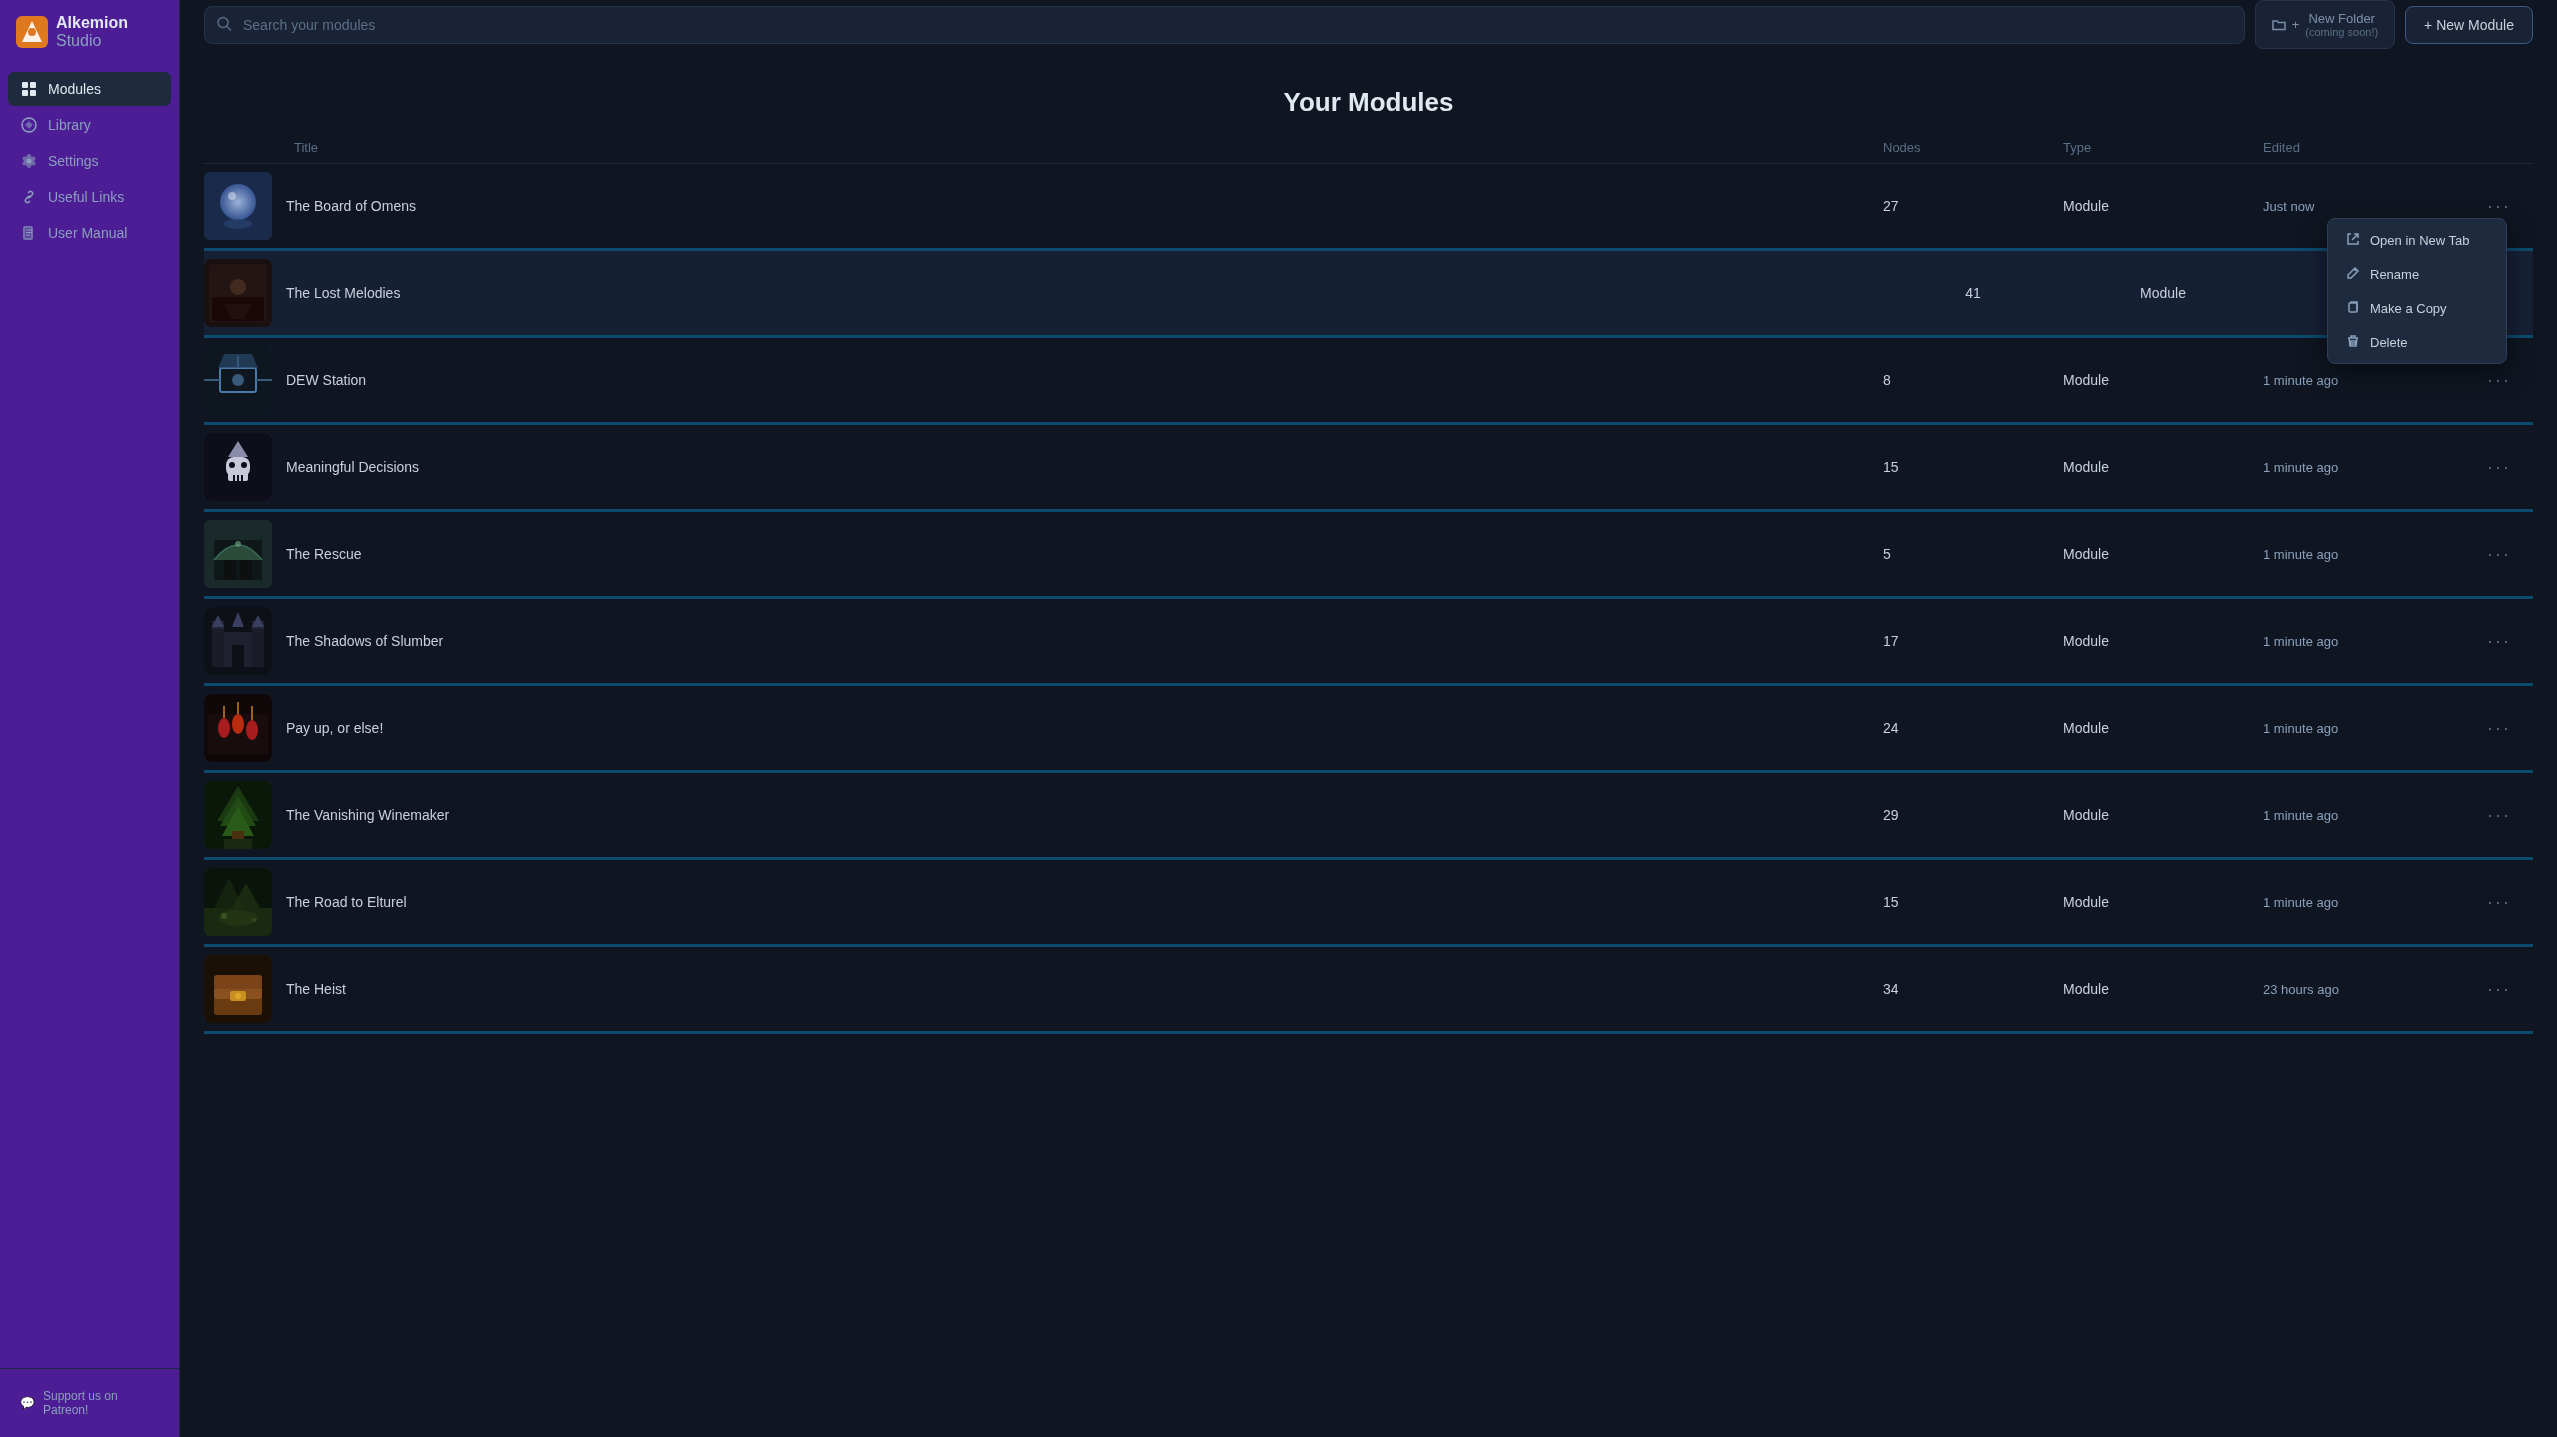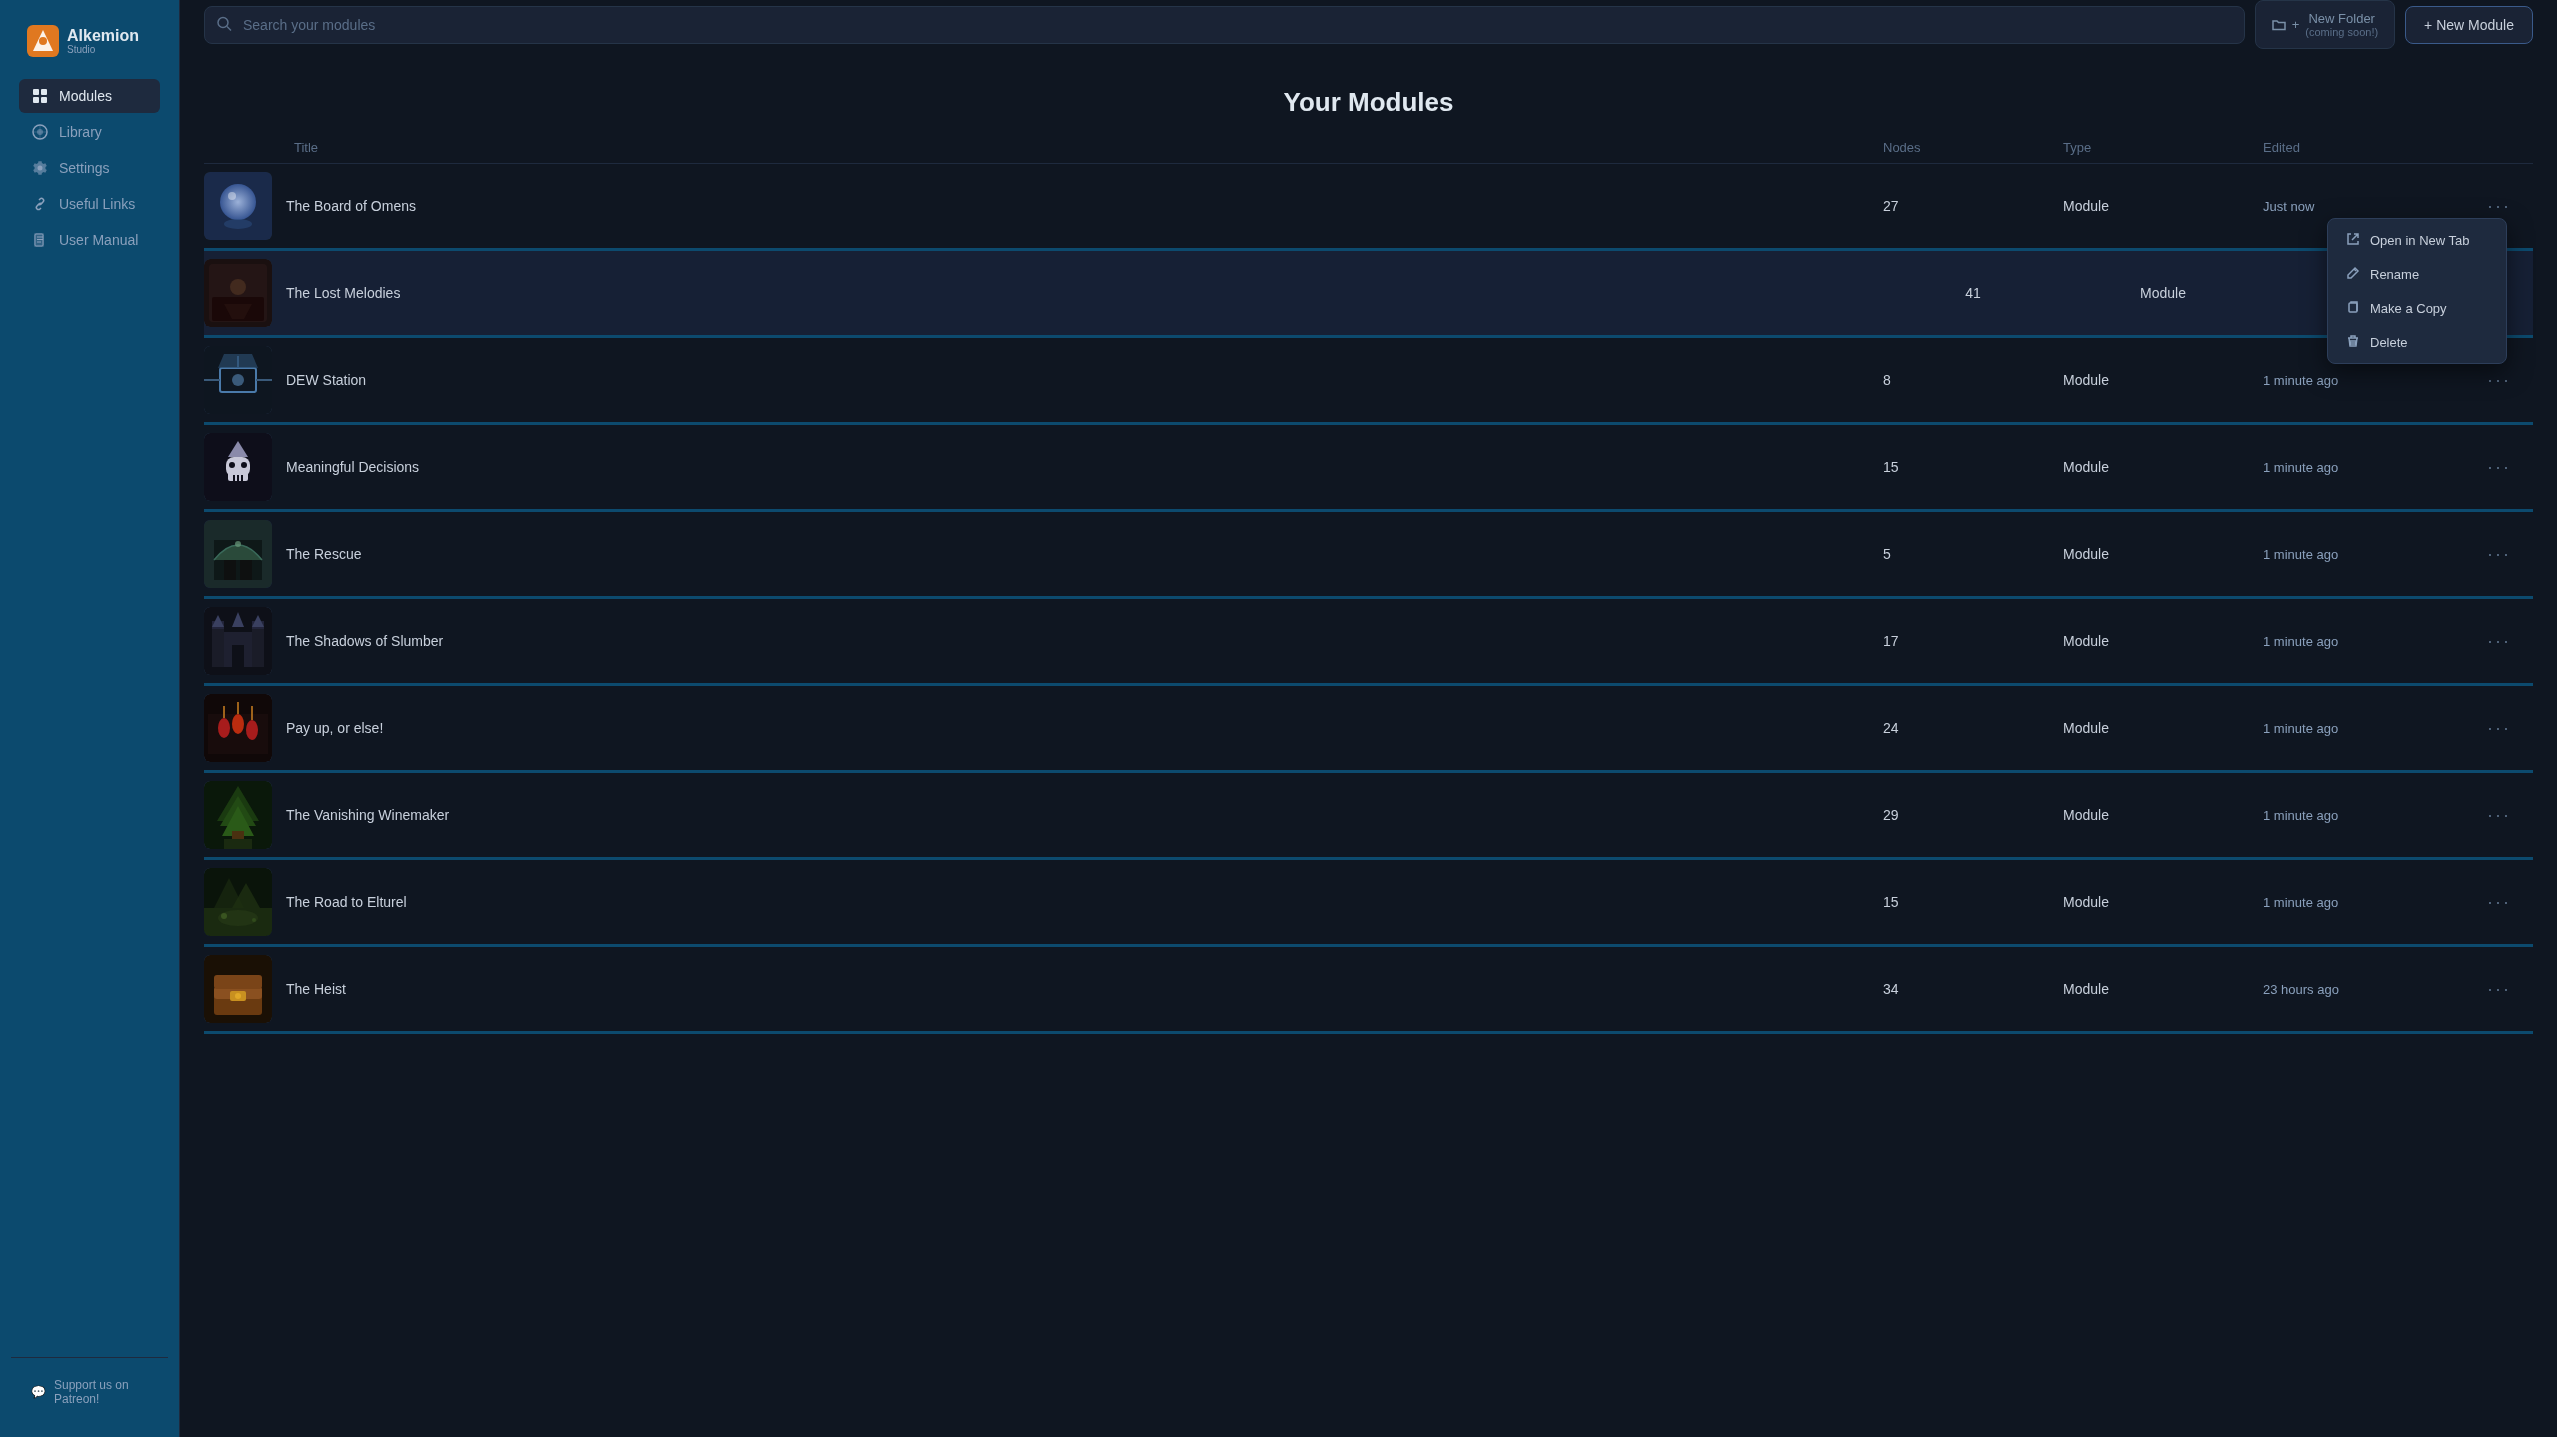--- a/index.html
+++ b/index.html
@@ -10,24 +10,24 @@
       display: flex;
       height: 100vh;
       overflow: hidden;
       font-size: 14px;
     }
 
     
     #sidebar {
       width: 180px;
       min-width: 180px;
-      background: #0c4a6e;
+      background: #4c1d95;
       display: flex;
       flex-direction: column;
-      padding: 11px;
+      padding: 0;
       border-right: 1px solid #1e2a3e;
     }
 
     #logo-area {
       padding: 14px 16px;
       display: flex;
       align-items: center;
       gap: 8px;
     }
 
@@ -37,21 +37,21 @@
     }
 
     #logo-text {
       font-size: 16px;
       font-weight: 600;
       color: #e0e8f0;
       line-height: 1.1;
     }
 
     #logo-subtext {
-      font-size: 10px;
+      font-size: 16px;
       color: #8aa0bc;
     }
 
     .sidebar-nav {
       display: flex;
       flex-direction: column;
       gap: 2px;
       padding: 8px 8px;
       flex: 1;
     }

